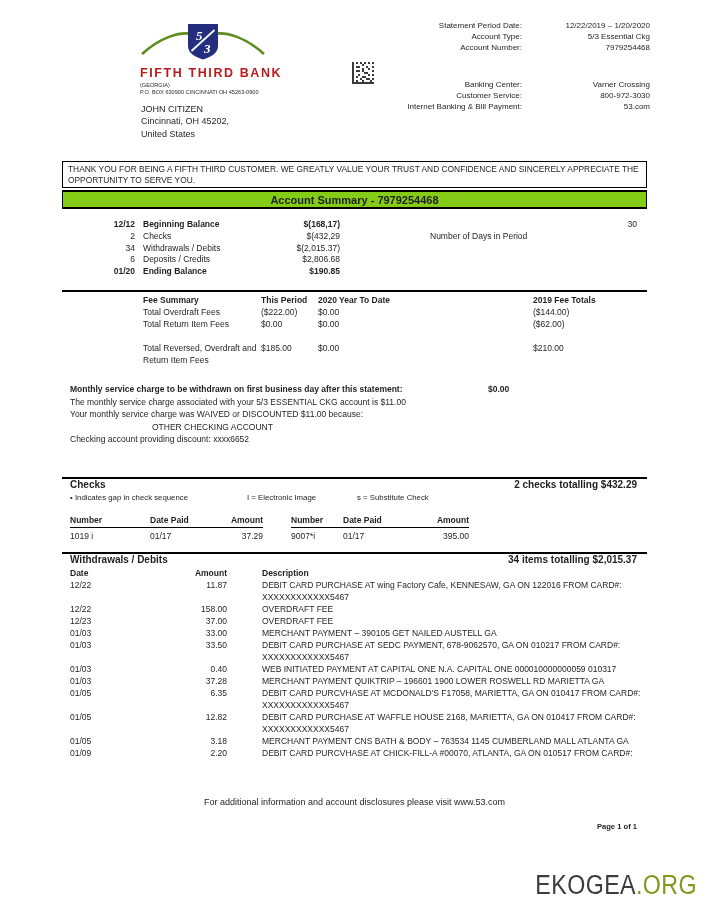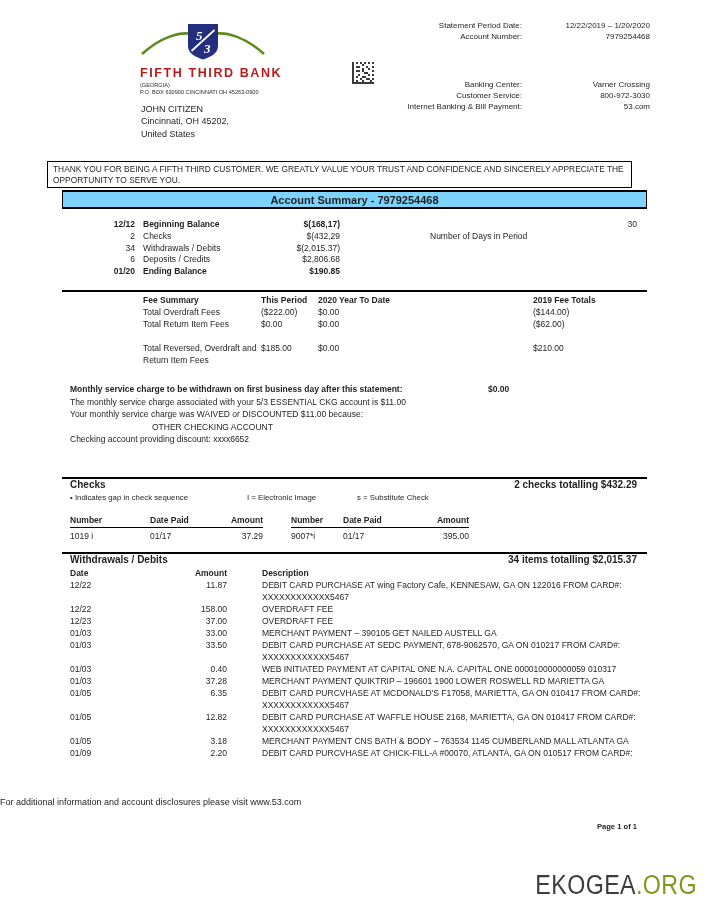--- a/index.html
+++ b/index.html
@@ -18,23 +18,23 @@
   .info-block{width:302px;font-size:8px;line-height:11px;}
   .info-block .row{display:grid;grid-template-columns:1fr 120px;}
   .info-block .lbl{text-align:right;padding-right:8px;}
   .info-block .val{text-align:right;}
   .stmt-info{left:348px;top:20px;}
   .contact-info{left:348px;top:79px;}
 
   .recipient{left:141px;top:103px;font-size:9px;line-height:12.3px;}
 
   
-  .banner{left:47px;top:161px;width:573px;border:1px solid #000;padding:2px 5px;
+  .banner{left:62px;top:161px;width:573px;border:1px solid #000;padding:2px 5px;
           font-size:8.4px;line-height:10.6px;text-transform:uppercase;}
-  .summary-bar{left:62px;top:190px;width:583px;background:#7dd3fc;border-top:2px solid #000;
+  .summary-bar{left:62px;top:190px;width:583px;background:#84cc16;border-top:2px solid #000;
                border-bottom:2px solid #000;border-left:1px solid #000;border-right:1px solid #000;
                text-align:center;font-weight:bold;font-size:11px;padding:1.5px 0;}
 
   
   .acct-table{left:62px;top:219px;width:585px;font-size:8.5px;line-height:11.8px;}
   .acct-row{display:grid;grid-template-columns:73px 125px 80px;}
   .acct-row .d{text-align:right;}
   .acct-row .l{padding-left:8px;}
   .acct-row .v{text-align:right;}
   .acct-row.bold{font-weight:bold;}
@@ -72,21 +72,21 @@
   .chk-amt{text-align:right;}
 
   
   .wd-table{left:70px;top:567px;width:577px;font-size:8.5px;line-height:12px;}
   .wd-row{display:grid;grid-template-columns:90px 67px 35px 1fr;}
   .wd-row .amt{text-align:right;}
   .wd-row.hdr{font-weight:bold;}
   .wd-desc div{white-space:normal;}
 
   
-  .disclosure{left:0;top:797px;width:709px;font-size:9px;}
+  .disclosure{left:0;top:797px;width:709px;text-align:center;font-size:9px;}
   .page-num{left:0;top:822px;width:637px;text-align:right;font-size:7.6px;font-weight:bold;}
   .watermark{right:12px;top:870px;font-size:27px;letter-spacing:0.5px;transform:scaleX(0.86);
              transform-origin:right center;white-space:nowrap;color:#3c3c3c;}
   .watermark .tld{color:#7d9a1d;}
 </style>
 </head>
 <body>
 
 <div class="page">
 
@@ -136,20 +136,24 @@
         <rect x="9" y="9" width="1" height="1"></rect>
     </g>
   </svg>
 
   <div class="abs info-block stmt-info">
     <div class="row">
         <span class="lbl">Statement Period Date:</span>
         <span class="val">12/22/2019 – 1/20/2020</span>
       </div>
     <div class="row">
+        <span class="lbl">Account Type:</span>
+        <span class="val">5/3 Essential Ckg</span>
+      </div>
+    <div class="row">
         <span class="lbl">Account Number:</span>
         <span class="val">7979254468</span>
       </div>
   </div>
   <div class="abs info-block contact-info">
     <div class="row">
         <span class="lbl">Banking Center:</span>
         <span class="val">Varner Crossing</span>
       </div>
     <div class="row">

